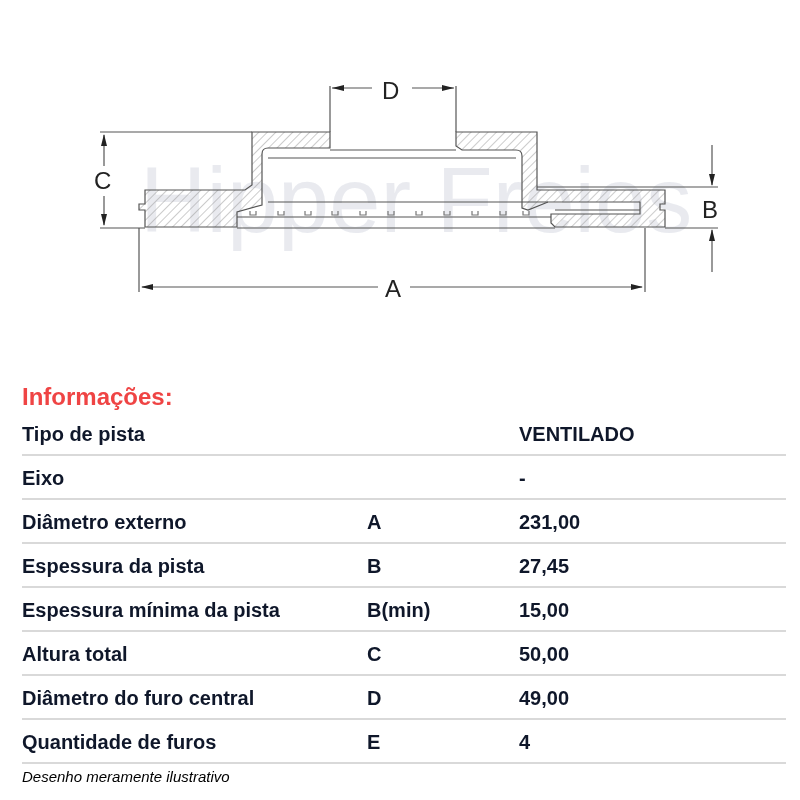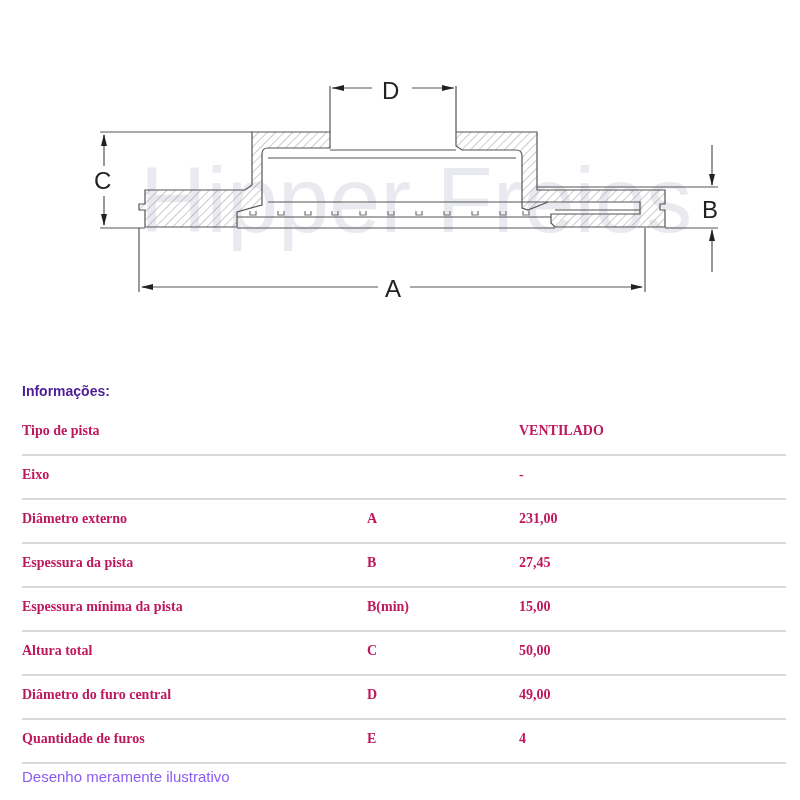--- a/index.html
+++ b/index.html
@@ -1,28 +1,28 @@
 <!DOCTYPE html>
 <html><head>
 <meta charset="utf-8">
 <style>
   html, body { margin: 0; padding: 0; background: #ffffff; }
   body { width: 800px; height: 800px; position: relative; overflow: hidden;
          font-family: "Liberation Sans", sans-serif; }
   .drawing { position: absolute; left: 0; top: 0; width: 800px; height: 340px; }
   .drawing svg { width: 800px; height: 340px; display: block; }
-  .info-title { position: absolute; left: 22px; top: 383px; font-size: 14px; font-weight: bold;
-                color: #4c1d95; letter-spacing: 0px; }
+  .info-title { position: absolute; left: 22px; top: 383px; font-size: 24px; font-weight: bold;
+                color: #ef4444; letter-spacing: 0px; }
   .spec-table { position: absolute; left: 22px; top: 412px; width: 764px; }
   .row { position: relative; height: 42px; border-bottom: 2px solid #d9d9d9; }
-  .cell { position: absolute; top: 11px; font-size: 14px; font-weight: bold; color: #be185d; white-space: nowrap; font-family: Liberation Serif, serif; }
+  .cell { position: absolute; top: 11px; font-size: 20px; font-weight: bold; color: #0f172a; white-space: nowrap; }
   .c-label { left: 0; }
   .c-code { left: 345px; }
   .c-value { left: 497px; }
-  .note { position: absolute; left: 22px; top: 768px; font-size: 15px; color: #8b5cf6; }
+  .note { position: absolute; left: 22px; top: 768px; font-size: 15px; font-style: italic; color: #000000; }
 </style>
 </head>
 <body>
 
 <div class="drawing">
   <svg viewBox="0 0 800 340" xmlns="http://www.w3.org/2000/svg">
     <defs>
       <pattern id="hatch" patternUnits="userSpaceOnUse" width="6" height="6" patternTransform="rotate(45)">
         <line x1="0" y1="0" x2="0" y2="6" stroke="#9a9a9a" stroke-width="1"></line>
       </pattern>

